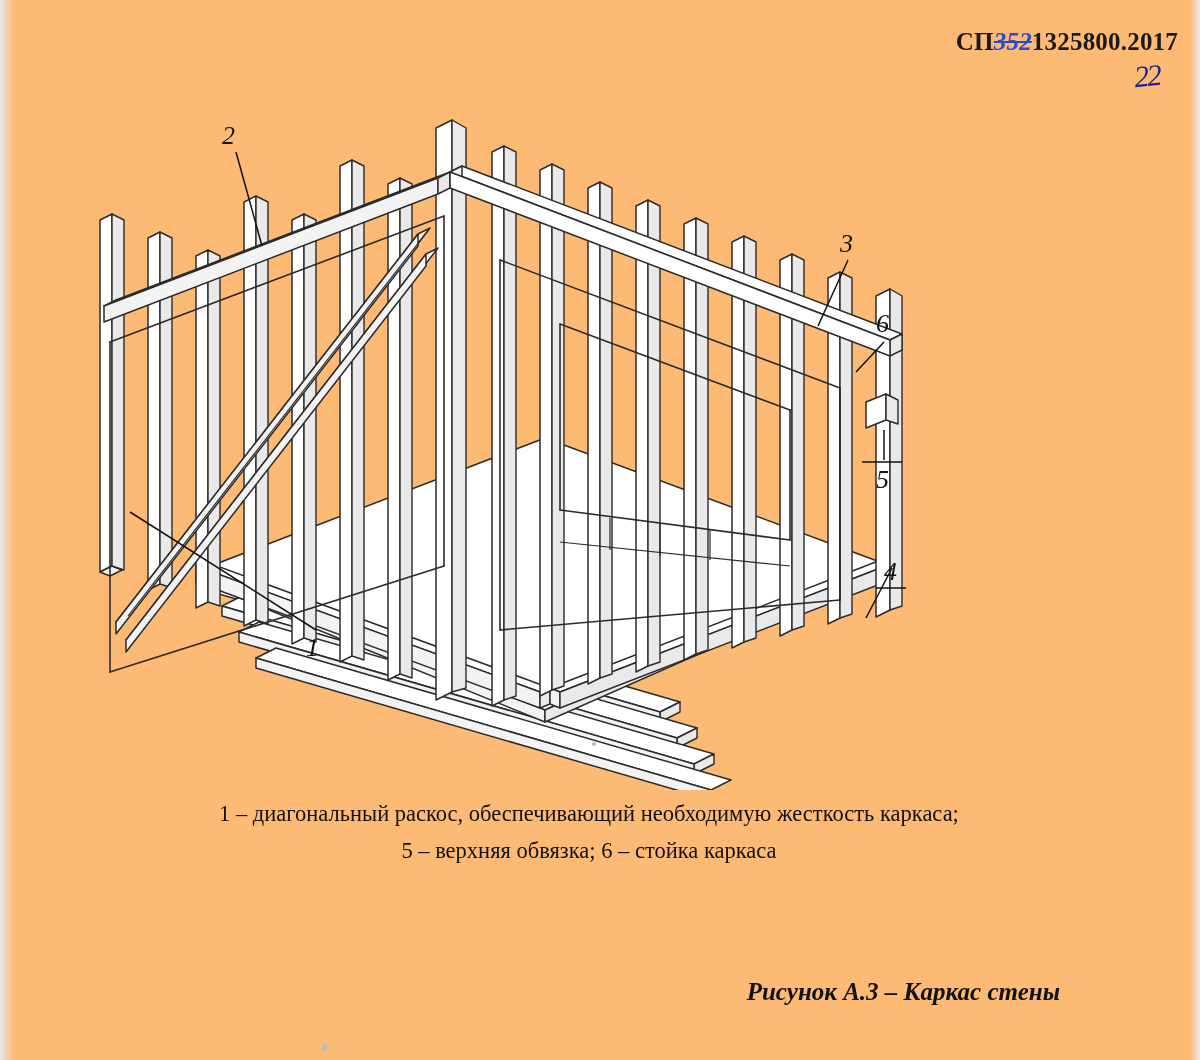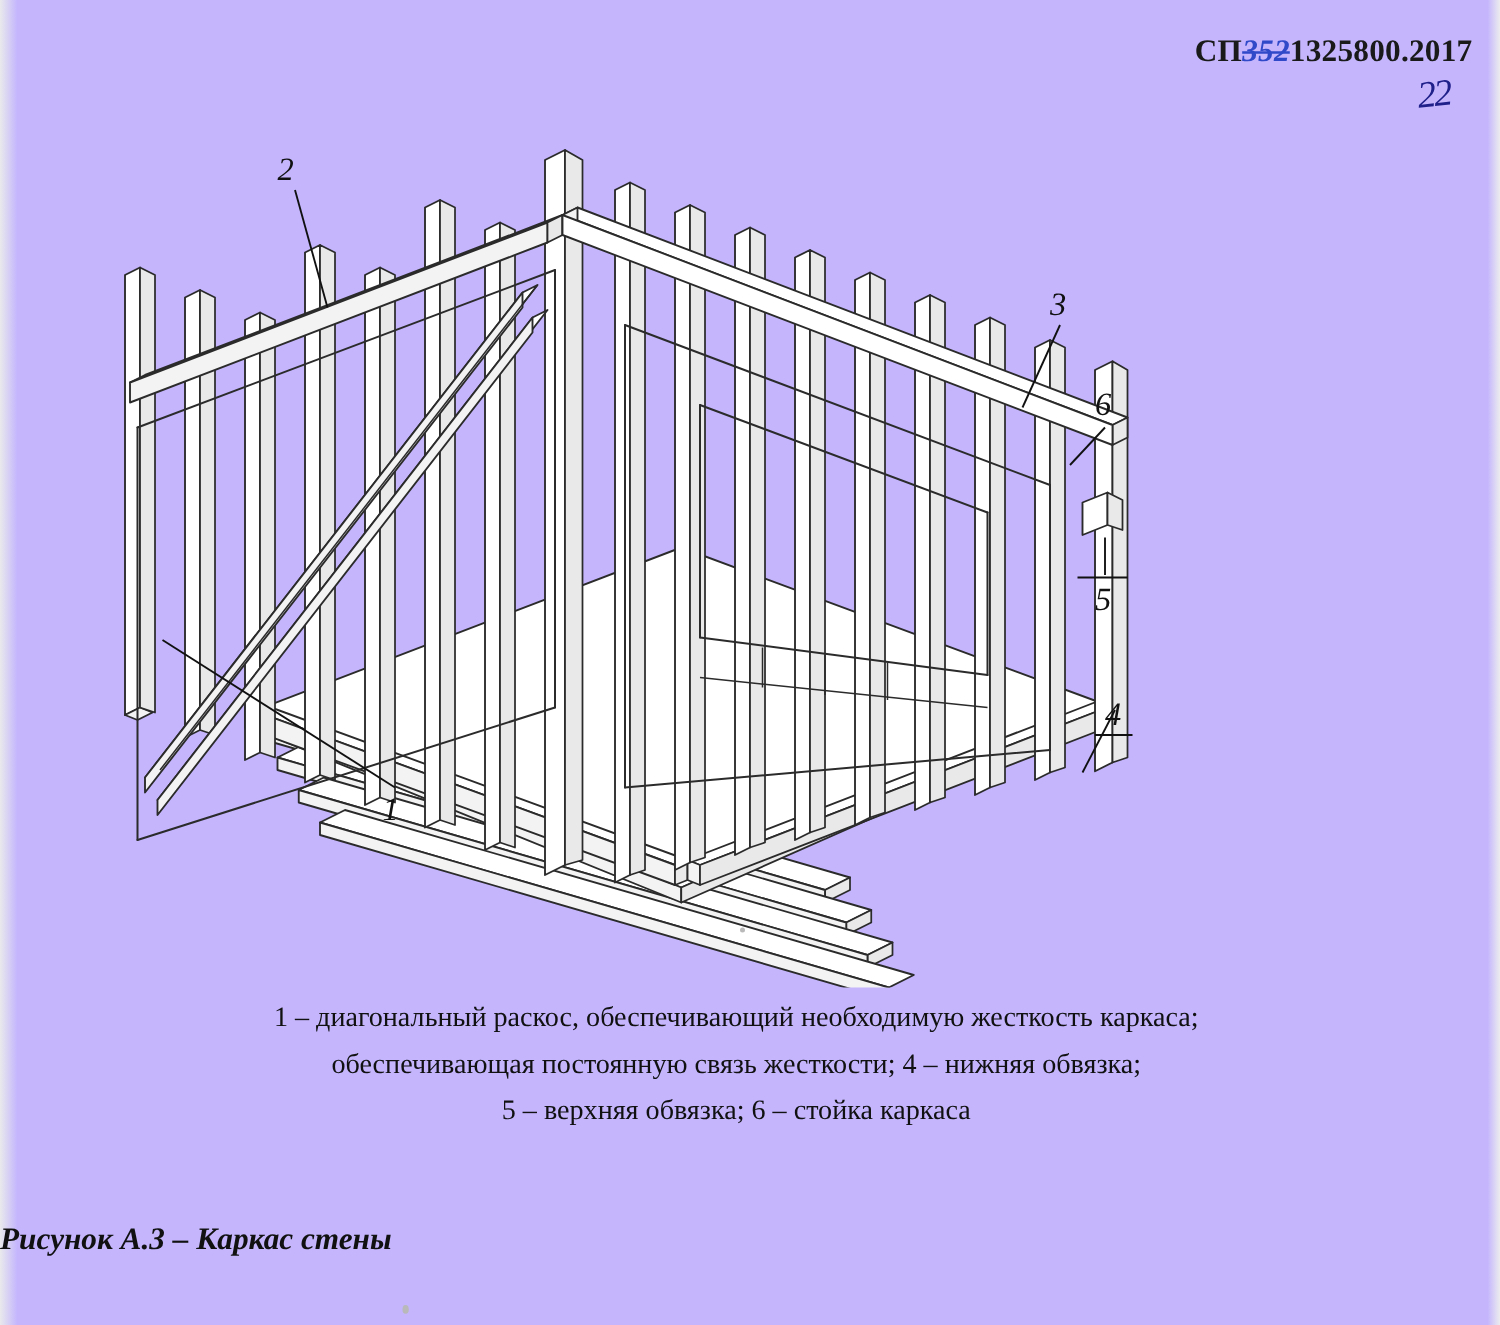--- a/index.html
+++ b/index.html
@@ -11,21 +11,21 @@
     width: 1200px;
     height: 1060px;
     position: relative;
     font-family: "Liberation Serif", serif;
     color: #111;
     overflow: hidden;
   }
   .page {
     position: absolute;
     inset: 0;
-    background: #c4b5fd;
+    background: #fdba74;
   }
   
   .page::before {
     content: "";
     position: absolute;
     left: 0; top: 0; bottom: 0;
     width: 14px;
     background: linear-gradient(to right, #e9e9ec, rgba(255,255,255,0));
     pointer-events: none;
   }
@@ -96,21 +96,21 @@
   }
   .legend .ln {
     display: block;
     padding: 0 40px;
   }
   .fig-title {
     position: absolute;
     left: 0;
     top: 978px;
     width: 1060px;
-    text-align: left;
+    text-align: right;
     font-size: 25px;
     font-weight: bold;
     font-style: italic;
     color: #111;
   }
   .speck {
     position: absolute;
     background: #b9b9b9;
     border-radius: 50%;
   }
@@ -337,21 +337,20 @@
 
       <g>
         <path class="lead" d="M316,520 L130,402"></path>
         <text class="num" x="306" y="546">1</text>
       </g>
     </svg>
   </div>
 
   <div class="legend">
     <span class="ln">1 – диагональный раскос, обеспечивающий необходимую жесткость каркаса;</span>
-    <span class="ln">обеспечивающая постоянную связь жесткости; 4 – нижняя обвязка;</span>
     <span class="ln">5 – верхняя обвязка; 6 – стойка каркаса</span>
   </div>
 
   <div class="fig-title">Рисунок А.3 – Каркас стены</div>
 
   <div class="speck" style="left:592px; top:742px; width:4px; height:4px;"></div>
   <div class="speck" style="left:322px; top:1044px; width:5px; height:7px;"></div>
 </div>
 
 </body></html>

